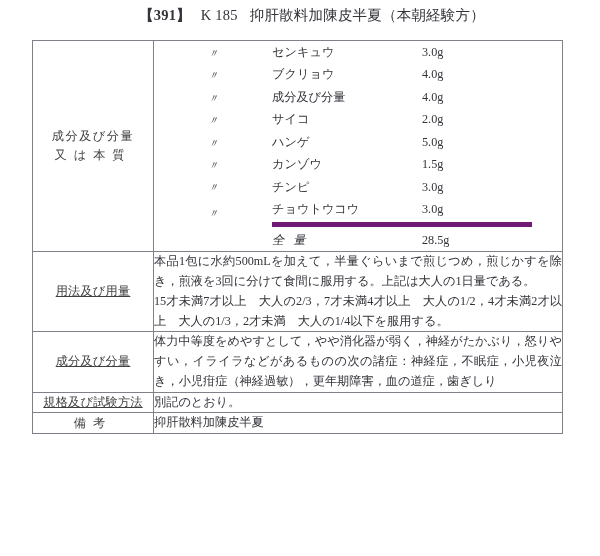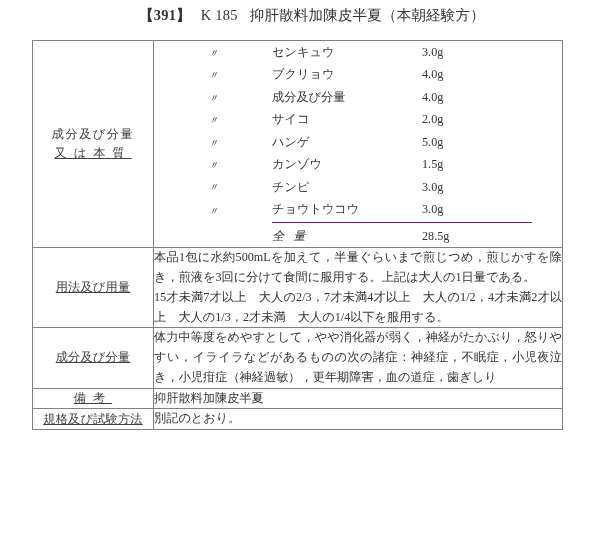--- a/index.html
+++ b/index.html
@@ -62,21 +62,21 @@
     text-align: center;
     line-height: 1.55;
     padding: 4px 3px;
     font-size: 12.2px;
     color: #404040;
   }
   .label-cell .lbl-line { display: block; white-space: nowrap; }
   
   .sp1 { letter-spacing: 1.5px; }
   .sp2 { letter-spacing: 4.5px; }
-  .sp3 { letter-spacing: 7px; text-decoration: underline; }
+  .sp3 { letter-spacing: 7px; }
   .sp0 { letter-spacing: 0.2px; text-decoration: underline; }
 
   .body-cell {
     padding: 7px 9px 8px 10px;
     line-height: 1.62;
     text-align: left;
   }
   .body-cell p {
     margin: 0;
     text-align: justify;
@@ -104,21 +104,21 @@
 
   .ditto {
     font-style: italic;
     font-size: 11px;
     letter-spacing: -0.5px;
   }
 
   
   .ing-row-last .ing-name,
   .ing-row-last .ing-amt {
-    border-bottom: 1px solid #701a75;
+    border-bottom: 5px solid #701a75;
     padding-bottom: 4px;
   }
   .ing-row-total td { padding-top: 5px; }
   .total-label {
     text-align: left;
     padding-left: 8px;
     letter-spacing: 9px;
     white-space: nowrap;
     font-style: italic;
   }
@@ -230,31 +230,31 @@
           <span class="lbl-line sp0">成分及び分量</span>
         </td>
         <td class="body-cell">
           <p>体力中等度をめやすとして，やや消化器が弱く，神経がたかぶり，怒りやすい，イライラなどがあるものの次の諸症：神経症，不眠症，小児夜泣き，小児疳症（神経過敏），更年期障害，血の道症，歯ぎしり</p>
         </td>
       </tr>
 
 
       <tr>
         <td class="label-cell">
+          <span class="lbl-line sp0">規格及び試験方法</span>
+        </td>
+        <td class="body-cell">
+          <p>別記のとおり。</p>
+        </td>
+      </tr>
+
+      <tr>
+        <td class="label-cell">
           <span class="lbl-line sp3">備考</span>
         </td>
         <td class="body-cell">
           <p>抑肝散料加陳皮半夏</p>
-        </td>
-      </tr>
-
-      <tr>
-        <td class="label-cell">
-          <span class="lbl-line sp0">規格及び試験方法</span>
-        </td>
-        <td class="body-cell">
-          <p>別記のとおり。</p>
         </td>
       </tr>
 
     </tbody>
   </table>
 </div>
 
 </body></html>

